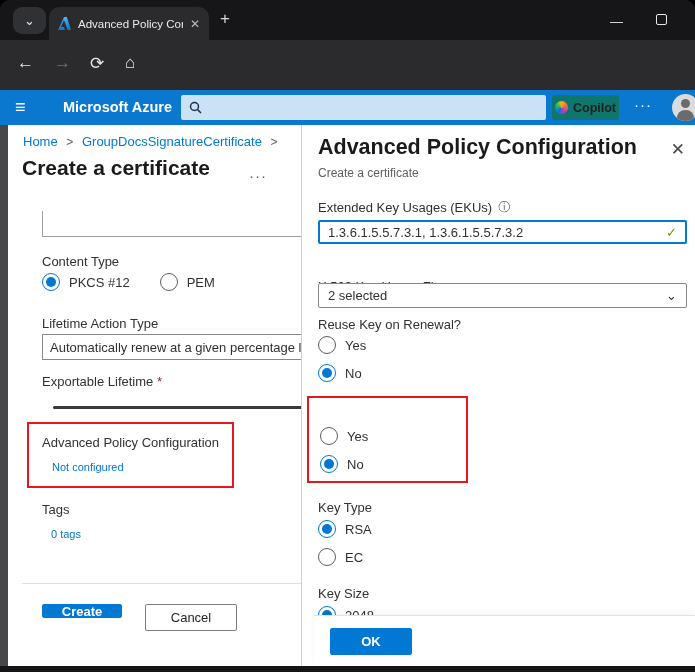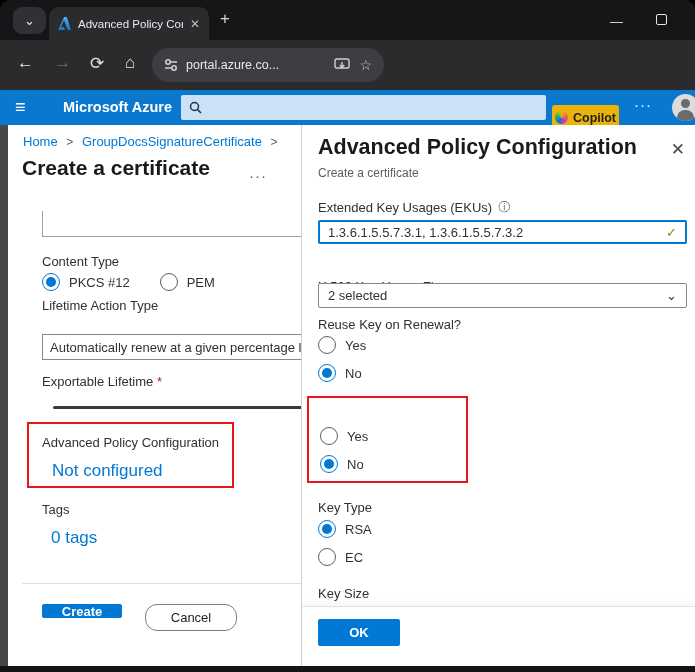--- a/index.html
+++ b/index.html
@@ -28,83 +28,83 @@
   .omni-right { margin-left:auto; display:flex; align-items:center; gap:9px; }
   .star-ic { color:#cfd0d2; font-size:14px; }
 
   
   .azure-header { position:absolute; left:0; top:90px; width:695px; height:35px; background:#0b78cf; }
   .hamburger { position:absolute; left:15px; top:7px; color:#fff; font-size:18px; }
   .brand { position:absolute; left:63px; top:9px; color:#ffffff; font-size:14.5px; font-weight:bold; }
   .az-search { position:absolute; left:181px; top:5px; width:365px; height:25px; background:#cbe2f6; border-radius:2px; display:flex; align-items:center; padding:0 8px; gap:7px; }
   .az-search input { border:none; outline:none; background:transparent; font-family:inherit; font-size:12.5px; color:#17344f; width:100%; }
   .az-search input::placeholder { color:#17344f; opacity:1; }
-  .copilot-btn { position:absolute; left:552px; top:15px; width:67px; height:25px; background:#eab308; border-radius:3px; display:flex; align-items:center; justify-content:center; gap:5px; }
+  .copilot-btn { position:absolute; left:552px; top:5px; width:67px; height:25px; background:#0f766e; border-radius:3px; display:flex; align-items:center; justify-content:center; gap:5px; }
   .copilot-ic { width:13px; height:13px; border-radius:50%; background:conic-gradient(#f3b600,#ef6950,#c03bc4,#0e6fd8,#19b57a,#f3b600); }
   .copilot-label { font-size:12.5px; color:#1f1f1f; font-weight:bold; }
   .hdr-more { position:absolute; left:634px; top:6px; color:#fff; font-size:15px; letter-spacing:1px; }
   .avatar { position:absolute; left:672px; top:4px; width:27px; height:27px; border-radius:50%; background:#dcdcdc; overflow:hidden; }
   .avatar .head { position:absolute; left:9px; top:5px; width:9px; height:9px; border-radius:50%; background:#6b6b6b; }
   .avatar .bodyy { position:absolute; left:5px; top:16px; width:17px; height:12px; border-radius:8px 8px 0 0; background:#6b6b6b; }
 
   
   .content { position:absolute; left:0; top:125px; width:695px; height:541px; background:#14b8a6; display:flex; }
   .win-edge { width:8px; height:100%; background:#47474a; flex:0 0 8px; }
   .left-panel { position:relative; width:294px; flex:0 0 294px; background:#fff; border-right:1px solid #d2d0ce; }
   .right-panel { position:relative; flex:1; background:#fff; }
   .win-bottom { position:absolute; left:0; top:666px; width:695px; height:6px; background:#141416; }
 
   .lbl { font-size:13px; color:#323130; }
-  .link { font-size:17px; color:#0078d4; }
+  .link { font-size:11px; color:#0078d4; }
   .radio { width:18px; height:18px; border:1px solid #605e5c; border-radius:50%; background:#fff; flex:0 0 18px; position:relative; }
   .radio.selected { border-color:#0078d4; }
   .radio.selected::after { content:''; position:absolute; left:3px; top:3px; width:10px; height:10px; border-radius:50%; background:#0078d4; }
   .radio-row { position:absolute; display:flex; align-items:center; gap:9px; }
 
   
   .breadcrumb { position:absolute; left:15px; top:9px; font-size:13px; white-space:nowrap; }
   .breadcrumb .crumb { color:#0078d4; }
   .breadcrumb .sep { color:#605e5c; padding:0 5px; font-size:12px; }
   .page-title { position:absolute; left:14px; top:31px; font-size:21px; font-weight:bold; color:#1b1a19; }
   .title-more { position:absolute; left:241px; top:42px; color:#605e5c; font-size:15px; letter-spacing:1px; }
   .partial-field { position:absolute; left:34px; top:86px; width:calc(100% - 34px); height:26px; border:1px solid #a19f9d; border-top:none; border-right:none; background:#fff; }
   .ct-label { position:absolute; left:34px; top:129px; }
-  .lat-label { position:absolute; left:34px; top:173px; }
+  .lat-label { position:absolute; left:34px; top:191px; }
   .lat-input { position:absolute; left:34px; top:209px; width:calc(100% - 34px); height:26px; border:1px solid #8a8886; border-right:none; display:flex; align-items:center; padding-left:7px; font-size:13px; color:#323130; white-space:nowrap; overflow:hidden; }
   .pl-label { position:absolute; left:34px; top:249px; }
   .req { color:#a4262c; }
   .slider-track { position:absolute; left:45px; top:281px; width:calc(100% - 45px); height:3px; background:#3b3a39; border-radius:2px 0 0 2px; }
   .hl-box-left { position:absolute; left:19px; top:297px; width:207px; height:66px; border:2px solid #e8151d; }
   .apc-label { position:absolute; left:13px; top:11px; }
   .apc-link { position:absolute; left:23px; top:37px; }
   .tags-label { position:absolute; left:34px; top:377px; }
   .tags-link { position:absolute; left:43px; top:403px; }
   .lp-divider { position:absolute; left:14px; top:458px; width:calc(100% - 14px); height:1px; background:#e1dfdd; }
   .btn-primary { background:#0078d4; color:#fff; font-weight:bold; font-size:13px; border:1px solid #0078d4; border-radius:2px; display:flex; align-items:center; justify-content:center; font-family:inherit; }
-  .btn-secondary { background:#fff; color:#252423; font-size:13px; border:1px solid #7d7d7d; border-radius:12px; display:flex; align-items:center; justify-content:center; font-family:inherit; }
+  .btn-secondary { background:#fff; color:#252423; font-size:13px; border:1px solid #7d7d7d; border-radius:2px; display:flex; align-items:center; justify-content:center; font-family:inherit; }
   .create-btn { position:absolute; left:34px; top:479px; width:80px; height:14px; }
   .cancel-btn { position:absolute; left:137px; top:479px; width:92px; height:27px; }
 
   
   .rp-close { position:absolute; right:10px; top:14px; font-size:17px; color:#4a4a4a; }
   .rp-title { position:absolute; left:16px; top:10px; font-size:21.5px; font-weight:bold; color:#1b1a19; white-space:nowrap; }
   .rp-subtitle { position:absolute; left:16px; top:41px; font-size:12px; color:#605e5c; }
   .eku-label-row { position:absolute; left:16px; top:74px; display:flex; align-items:center; gap:6px; }
   .info-ic { color:#605e5c; font-size:12px; }
   .eku-input { position:absolute; left:16px; top:95px; width:calc(100% - 24px); height:24px; border:2px solid #0078d4; border-radius:2px; display:flex; align-items:center; background:#fff; }
   .eku-input input { border:none; outline:none; font-family:inherit; font-size:13px; color:#323130; flex:1; padding:0 8px; background:transparent; }
   .check-ic { color:#57a300; font-size:13px; margin-right:8px; }
   .ku-label { position:absolute; left:16px; top:154px; }
   .ku-select { position:absolute; left:16px; top:158px; width:calc(100% - 24px); height:25px; border:1px solid #8a8886; border-radius:2px; display:flex; align-items:center; padding:0 9px; font-size:13px; color:#323130; background:#fff; }
   .chev { margin-left:auto; color:#323130; font-size:13px; }
   .reuse-label { position:absolute; left:16px; top:192px;text-align:center; }
   .hl-box-right { position:absolute; left:5px; top:271px; width:161px; height:87px; border:2px solid #e8151d; }
   .kt-label { position:absolute; left:16px; top:375px; }
   .ks-label { position:absolute; left:16px; top:461px; }
-  .rp-footer { position:absolute; left:0; right:0; bottom:0; height:60px; background:#fff; border-top:1px solid #e4e2e0; box-shadow:0 -3px 6px rgba(0,0,0,0.04); }
+  .rp-footer { position:absolute; left:12px; right:0; bottom:0; height:51px; background:#fff; border-top:1px solid #e4e2e0; box-shadow:0 -3px 6px rgba(0,0,0,0.04); }
   .ok-btn { position:absolute; left:16px; top:12px; width:82px; height:27px; }
 </style>
 </head>
 <body>
 
 <div class="window">
 
   <div class="tabbar">
     <div class="tab-search-btn">
       <span>⌄</span>
@@ -117,41 +117,20 @@
     <span class="new-tab">+</span>
     <span class="win-min">—</span>
     <span class="win-max"></span>
   </div>
 
   <div class="toolbar">
     <span class="nav-ic" style="left:17px">←</span>
     <span class="nav-ic dim" style="left:54px">→</span>
     <span class="nav-ic" style="left:90px">⟳</span>
     <span class="nav-ic" style="left:125px">⌂</span>
-    <div class="omnibox">
-      <svg width="14" height="14" viewBox="0 0 14 14">
-        <g stroke="#cfd0d2" stroke-width="1.6" fill="none">
-          <line x1="7" y1="4" x2="13" y2="4"></line>
-            <circle cx="4" cy="4" r="2.2"></circle>
-          <line x1="1" y1="10" x2="7" y2="10"></line>
-            <circle cx="10" cy="10" r="2.2"></circle>
-        </g>
-      </svg>
-      <span class="url-text">portal.azure.co...</span>
-      <span class="omni-right">
-        <svg width="16" height="14" viewBox="0 0 16 14">
-          <g stroke="#cfd0d2" stroke-width="1.4" fill="none">
-            <rect x="1" y="1" width="14" height="9" rx="1.5"></rect>
-            <line x1="8" y1="4" x2="8" y2="9"></line>
-            <polyline points="5.8,7 8,9.4 10.2,7"></polyline>
-          </g>
-        </svg>
-        <span class="star-ic">☆</span>
-      </span>
-    </div>
   </div>
 
   <div class="azure-header">
     <span class="hamburger">≡</span>
     <span class="brand">Microsoft Azure</span>
     <div class="az-search">
       <svg width="13" height="13" viewBox="0 0 13 13">
         <g stroke="#17344f" stroke-width="1.5" fill="none">
           <circle cx="5.5" cy="5.5" r="4"></circle>
             <line x1="8.6" y1="8.6" x2="12" y2="12"></line>

